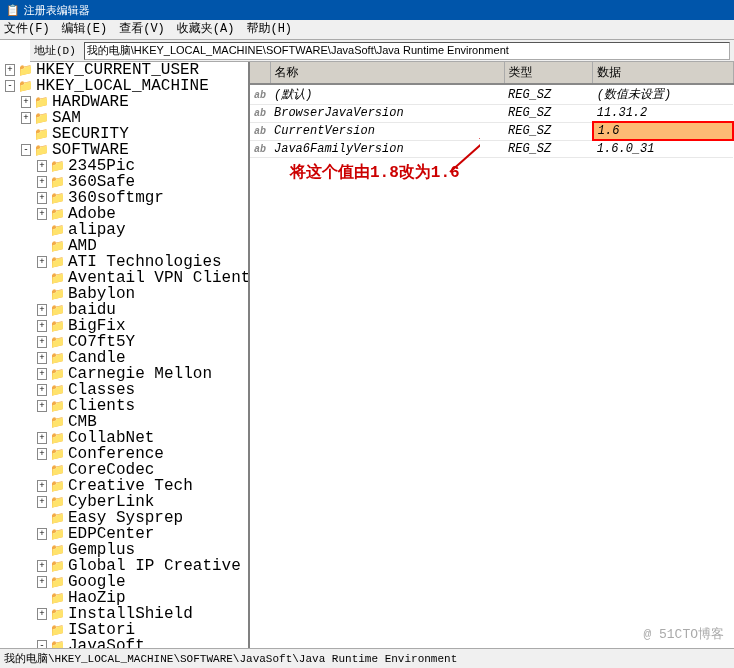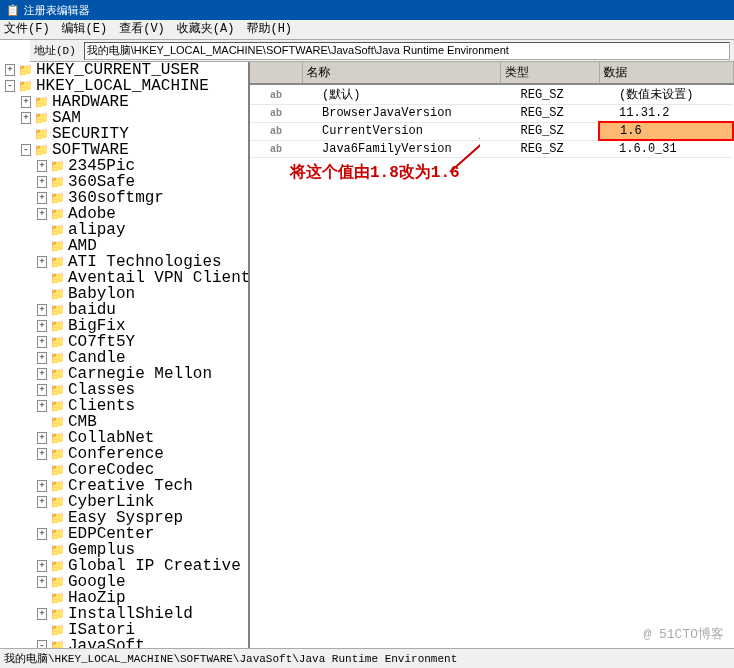--- a/index.html
+++ b/index.html
@@ -142,24 +142,25 @@
       padding: 2px 4px;
       text-align: left;
       font-weight: normal;
       font-size: 12px;
       position: sticky;
       top: 0;
       background: #d4d0c8;
     }
     .values-table td {
       border-bottom: 1px solid #e8e8e8;
-      padding: 1px 20px;
+      padding: 1px 4px;
       font-size: 12px;
       height: 16px;
       vertical-align: middle;
+      font-style: italic;
     }
 
     
     .annotation-container {
       position: absolute;
       top: 60px;
       left: 30px;
       pointer-events: none;
     }
     .annotation-text {

